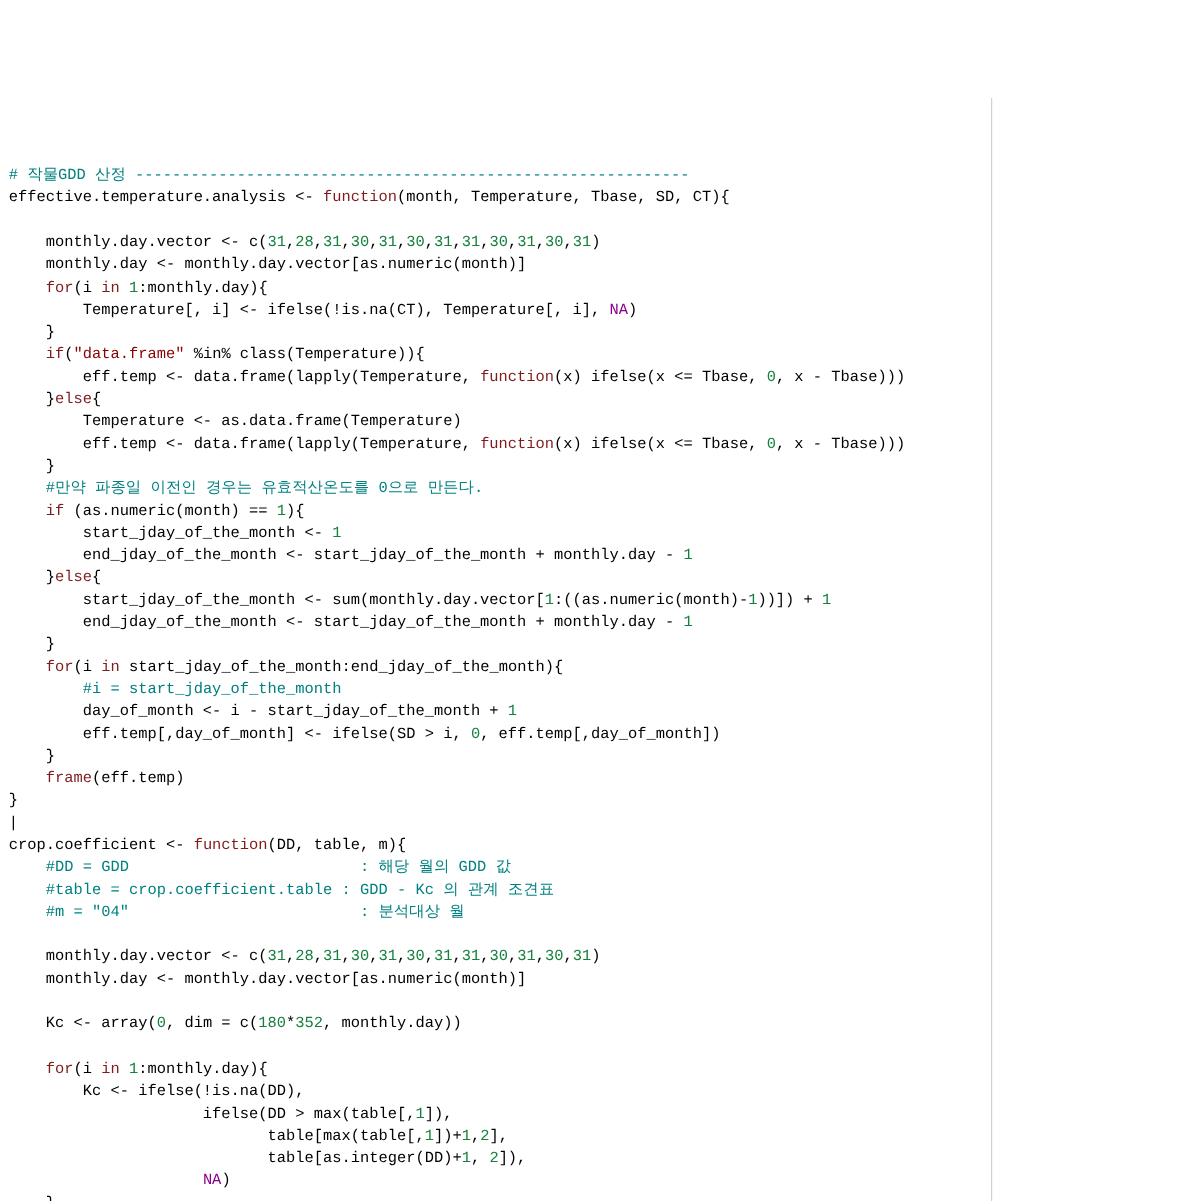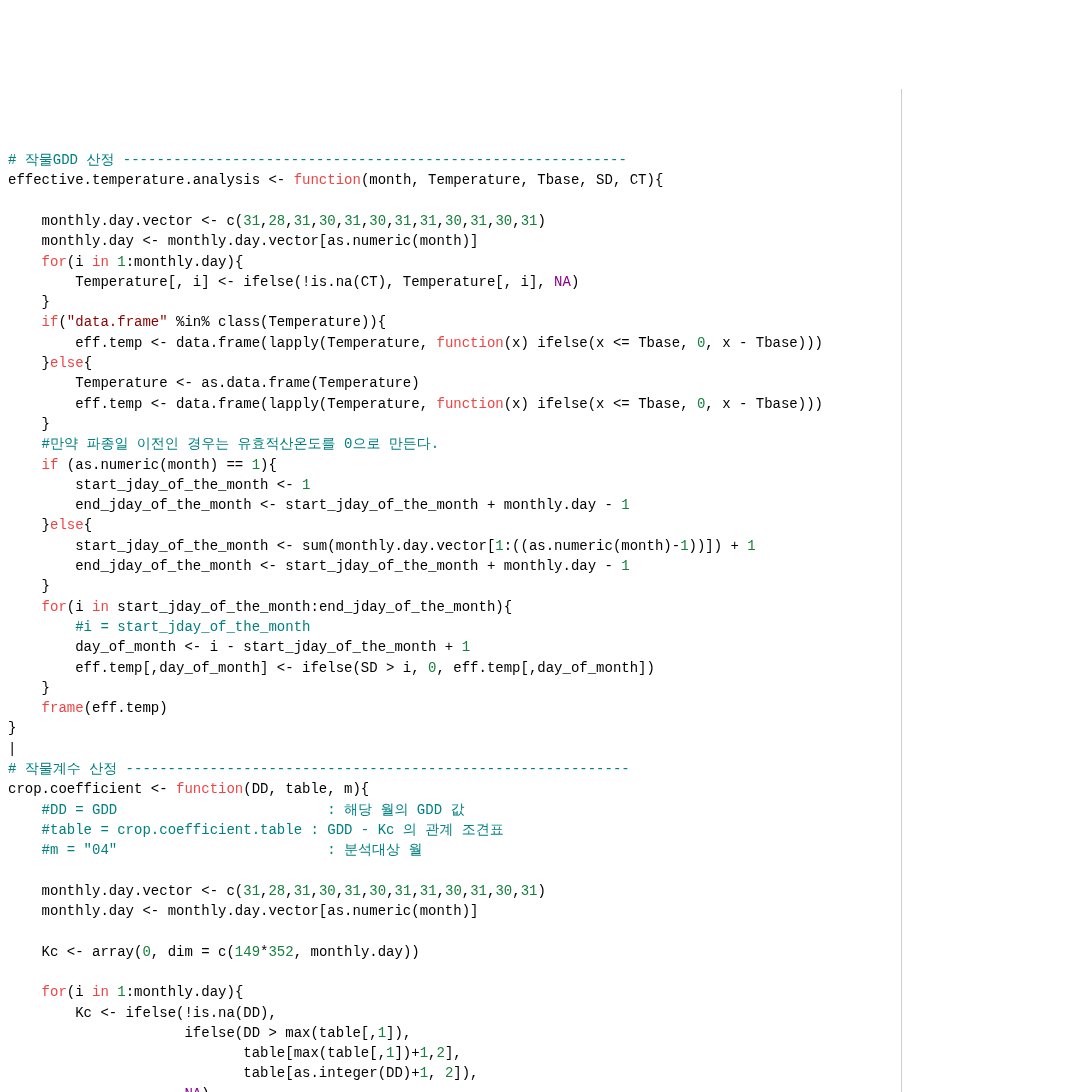--- a/index.html
+++ b/index.html
@@ -8,21 +8,21 @@
     background: #ffffff;
     font-family: "Consolas", "Courier New", monospace;
     font-size: 14px;
     line-height: 1.45;
     color: #000000;
     white-space: pre;
     width: 1080px;
     box-sizing: border-box;
   }
   .comment { color: #008080; margin-top: 12px; }
-  .keyword { color: #ef4444; }
+  .keyword { color: #7f1d1d; }
   .number  { color: #15803d; font-family: Liberation Mono, monospace; }
   .string  { color: #8B0000; }
   .const   { color: #8B008B; margin-top: 33px; }
   .divider { position: absolute; right: 170px; top: 0; bottom: 0; border-left: 1px solid #cccccc; }
   #code-area { position: relative; }
 </style>
 </head>
 <body>
 
 
@@ -52,30 +52,29 @@
         end_jday_of_the_month &lt;- start_jday_of_the_month + monthly.day - <span class="number">1</span>
     }
     <span class="keyword">for</span>(i <span class="keyword">in</span> start_jday_of_the_month:end_jday_of_the_month){
         <span class="comment">#i = start_jday_of_the_month</span>
         day_of_month &lt;- i - start_jday_of_the_month + <span class="number">1</span>
         eff.temp[,day_of_month] &lt;- ifelse(SD &gt; i, <span class="number">0</span>, eff.temp[,day_of_month])
     }
     <span class="keyword">frame</span>(eff.temp)
 }
 |
-<span class="comment"># 작물계수 산정 ------------------------------------------------------------</span>
 crop.coefficient &lt;- <span class="keyword">function</span>(DD, table, m){
     <span class="comment">#DD = GDD                         : 해당 월의 GDD 값</span>
     <span class="comment">#table = crop.coefficient.table : GDD - Kc 의 관계 조견표</span>
     <span class="comment">#m = "04"                         : 분석대상 월</span>
 
     monthly.day.vector &lt;- c(<span class="number">31</span>,<span class="number">28</span>,<span class="number">31</span>,<span class="number">30</span>,<span class="number">31</span>,<span class="number">30</span>,<span class="number">31</span>,<span class="number">31</span>,<span class="number">30</span>,<span class="number">31</span>,<span class="number">30</span>,<span class="number">31</span>)
     monthly.day &lt;- monthly.day.vector[as.numeric(month)]
 
-    Kc &lt;- array(<span class="number">0</span>, dim = c(<span class="number">149</span>*<span class="number">352</span>, monthly.day))
+    Kc &lt;- array(<span class="number">0</span>, dim = c(<span class="number">180</span>*<span class="number">352</span>, monthly.day))
 
     <span class="keyword">for</span>(i <span class="keyword">in</span> <span class="number">1</span>:monthly.day){
         Kc &lt;- ifelse(!is.na(DD),
                      ifelse(DD &gt; max(table[,<span class="number">1</span>]),
                             table[max(table[,<span class="number">1</span>])+<span class="number">1</span>,<span class="number">2</span>],
                             table[as.integer(DD)+<span class="number">1</span>, <span class="number">2</span>]),
                      <span class="const">NA</span>)
     }
     (Kc)
 }

